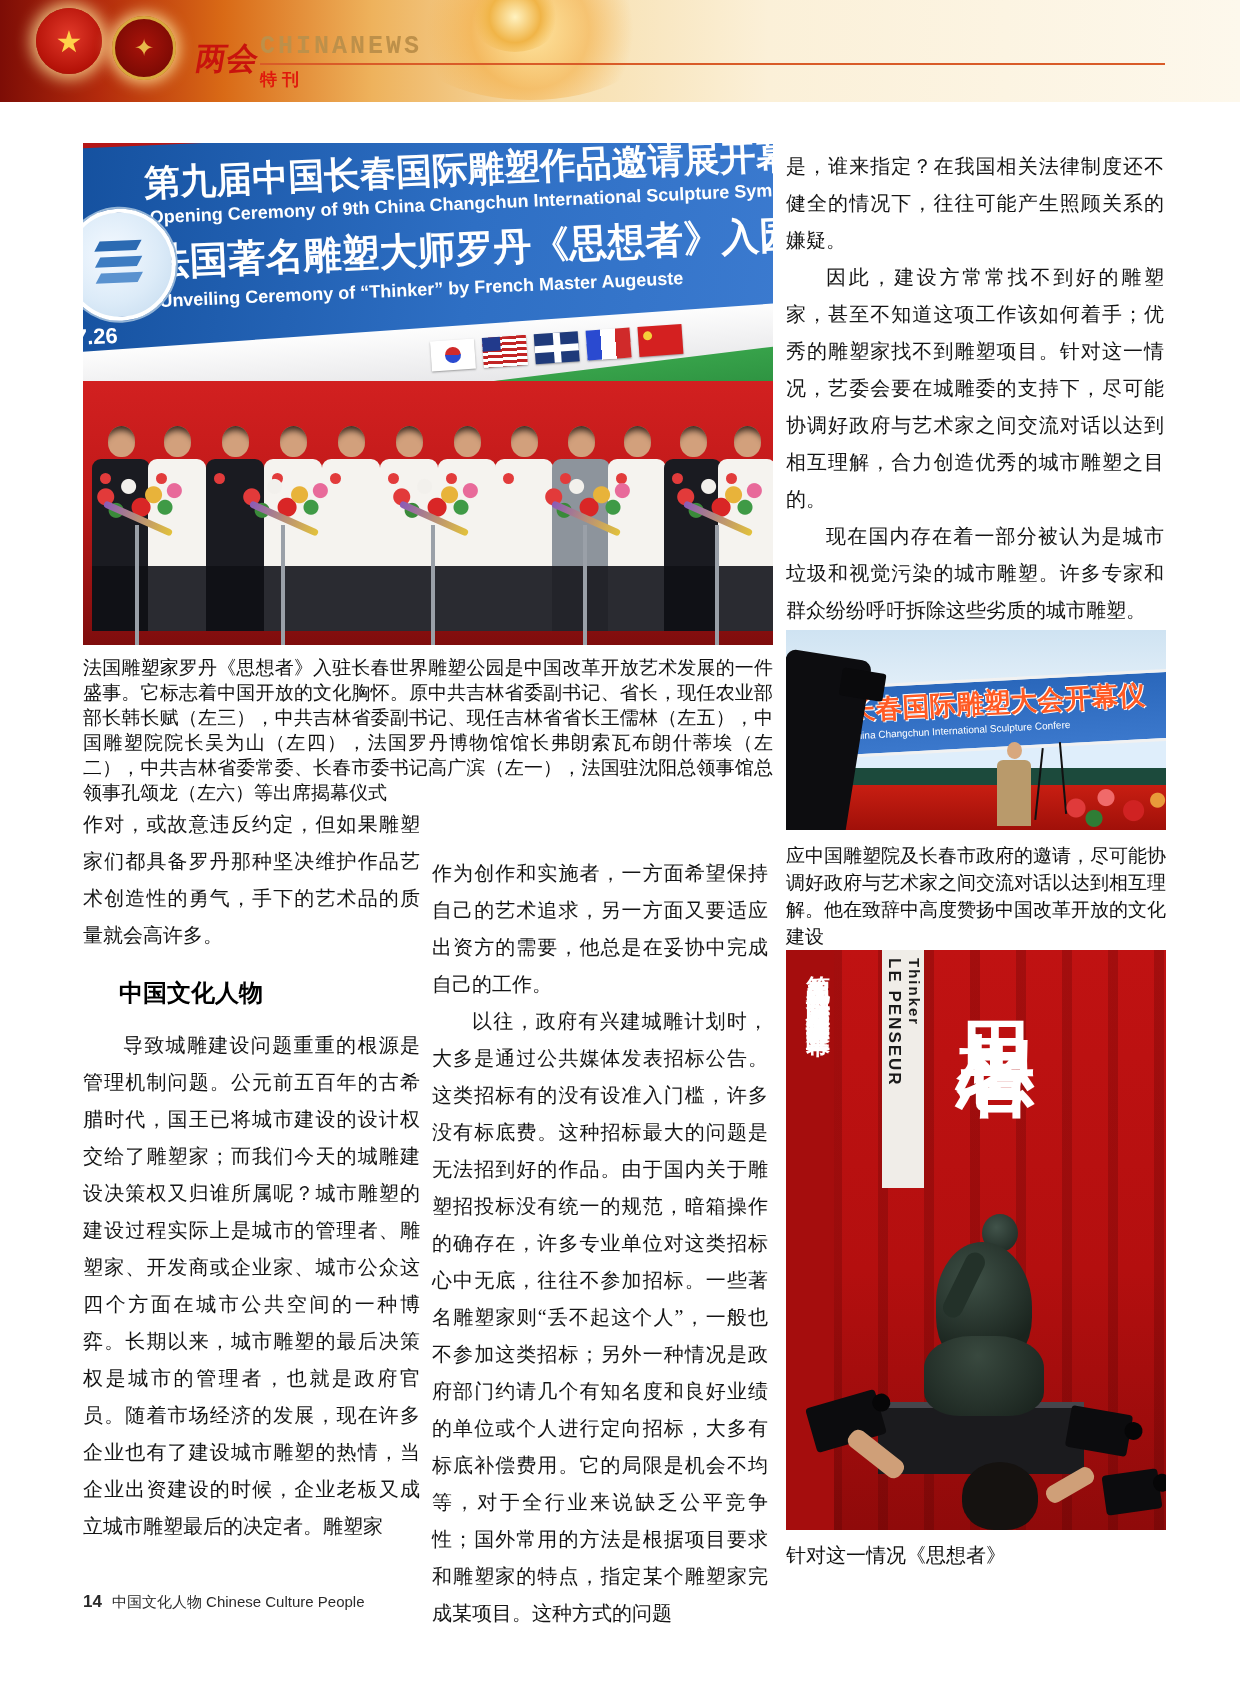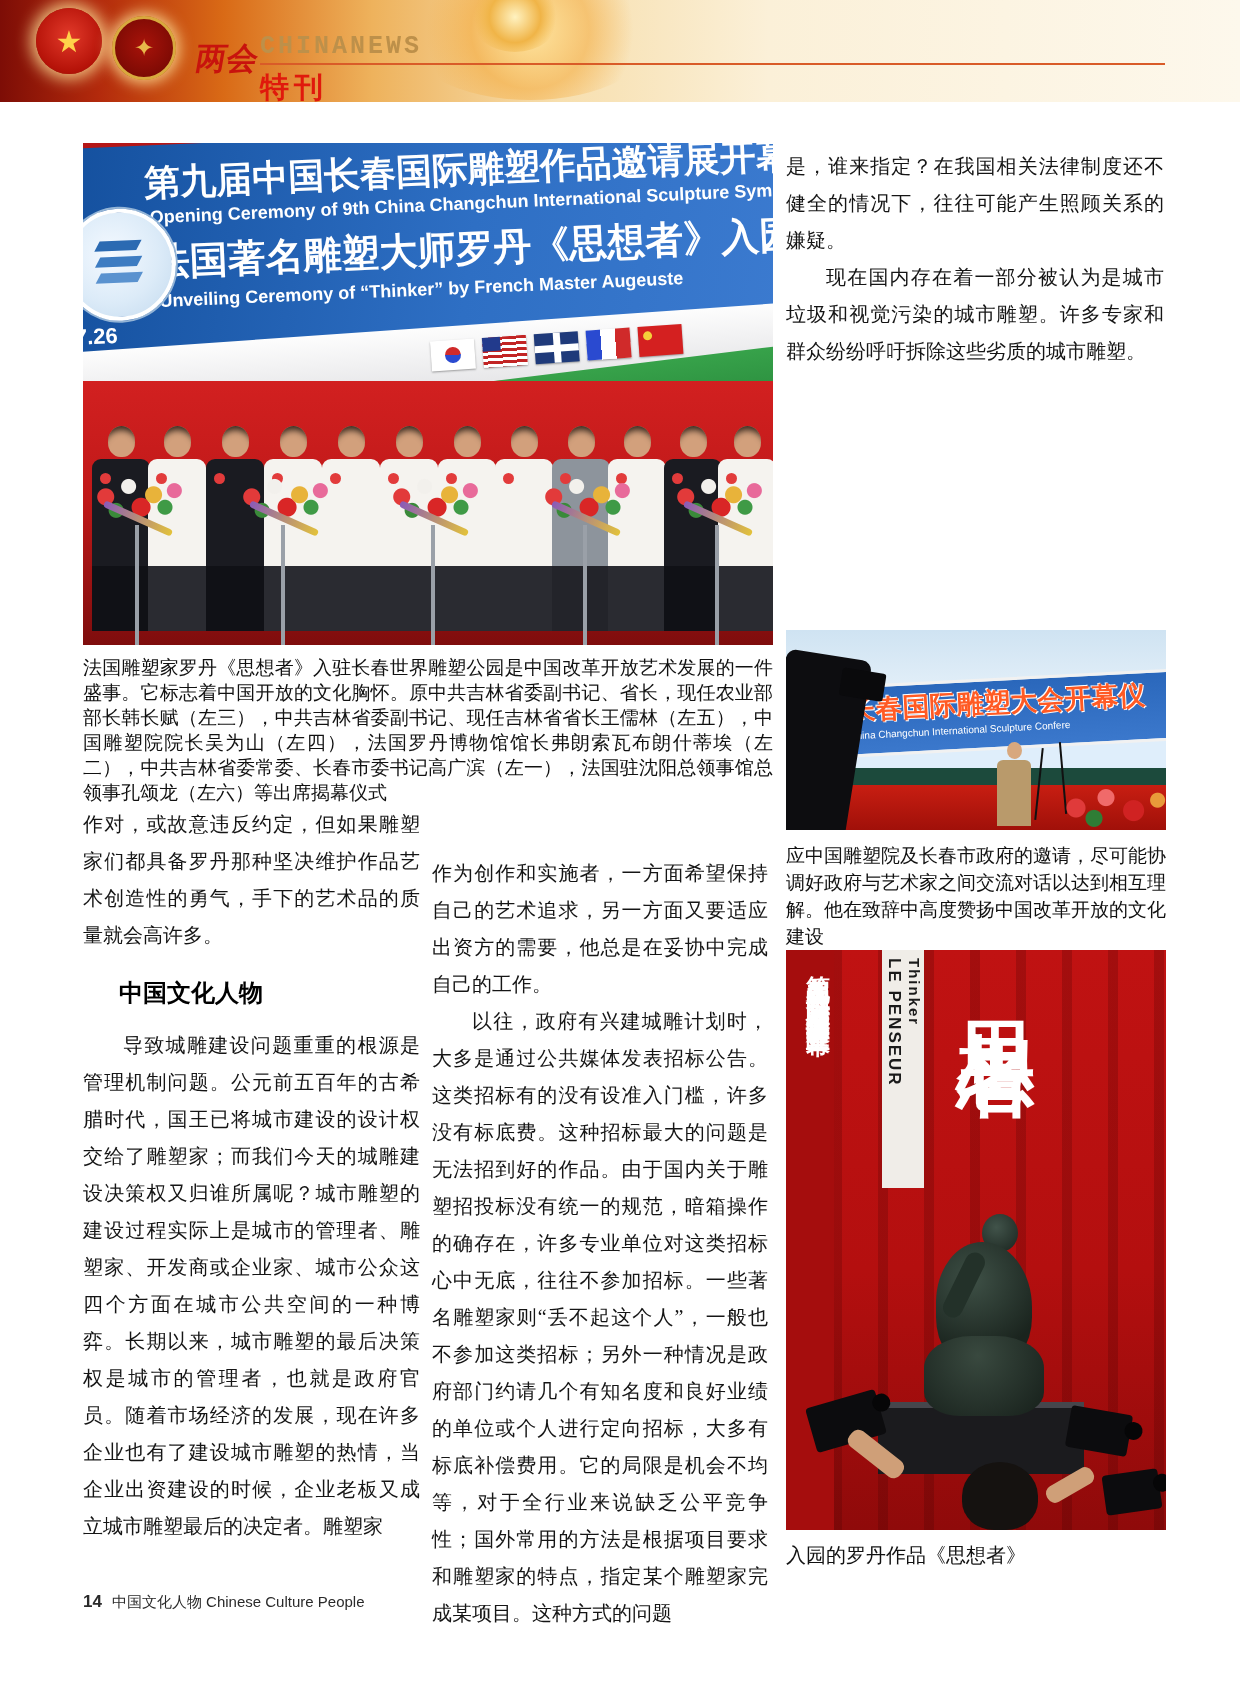--- a/index.html
+++ b/index.html
@@ -20,21 +20,21 @@
   .emblem2{position:absolute;left:112px;top:16px;width:58px;height:58px;border-radius:50%;
     background:radial-gradient(circle at 50% 45%,#a8130a 0%,#7c0a04 75%);
     border:3px solid #d8a93e;box-shadow:0 0 14px 4px rgba(255,225,150,.8);
     display:flex;align-items:center;justify-content:center;color:#e8b84a;font-size:24px;}
   .tag1{position:absolute;left:196px;top:38px;font-family:"Liberation Sans",sans-serif;
     font-weight:bold;font-size:31px;color:#c8130d;transform:skewX(-10deg);}
   .brand{position:absolute;left:260px;top:32px;font-family:Liberation Mono, monospace;
     font-weight:bold;font-size:25px;letter-spacing:3px;color:#bd904a;}
   .brandline{position:absolute;left:260px;top:63px;width:905px;height:2px;background:#d95b28;}
   .tag2{position:absolute;left:260px;top:68px;font-family:"Liberation Sans",sans-serif;
-    font-weight:bold;font-size:29px;letter-spacing:5px;color:#e0190c;}
+    font-weight:bold;font-size:17px;letter-spacing:5px;color:#e0190c;}
 
   
   .photo1{position:absolute;left:83px;top:143px;width:690px;height:502px;overflow:hidden;background:#b51616;}
   .p1-banner{position:absolute;left:-14px;top:-10px;width:730px;height:215px;
     background:linear-gradient(100deg,#14509e 0%,#2e6fc4 55%,#3c7bd0 100%);transform:rotate(-2.5deg);
     color:#fff;font-family:"Liberation Sans",sans-serif;font-weight:bold;}
   .p1-t1{position:absolute;left:78px;top:14px;font-size:36px;white-space:nowrap;}
   .p1-t2{position:absolute;left:82px;top:62px;font-size:18px;white-space:nowrap;}
   .p1-t3{position:absolute;left:82px;top:92px;font-size:38px;white-space:nowrap;}
   .p1-t4{position:absolute;left:88px;top:146px;font-size:18px;white-space:nowrap;}
@@ -266,20 +266,21 @@
     <p class="ind">导致城雕建设问题重重的根源是管理机制问题。公元前五百年的古希腊时代，国王已将城市建设的设计权交给了雕塑家；而我们今天的城雕建设决策权又归谁所属呢？城市雕塑的建设过程实际上是城市的管理者、雕塑家、开发商或企业家、城市公众这四个方面在城市公共空间的一种博弈。长期以来，城市雕塑的最后决策权是城市的管理者，也就是政府官员。随着市场经济的发展，现在许多企业也有了建设城市雕塑的热情，当企业出资建设的时候，企业老板又成立城市雕塑最后的决定者。雕塑家</p>
   </div>
 
   <div class="col col2">
     <p>作为创作和实施者，一方面希望保持自己的艺术追求，另一方面又要适应出资方的需要，他总是在妥协中完成自己的工作。</p>
     <p class="ind">以往，政府有兴建城雕计划时，大多是通过公共媒体发表招标公告。这类招标有的没有设准入门槛，许多没有标底费。这种招标最大的问题是无法招到好的作品。由于国内关于雕塑招投标没有统一的规范，暗箱操作的确存在，许多专业单位对这类招标心中无底，往往不参加招标。一些著名雕塑家则“丢不起这个人”，一般也不参加这类招标；另外一种情况是政府部门约请几个有知名度和良好业绩的单位或个人进行定向招标，大多有标底补偿费用。它的局限是机会不均等，对于全行业来说缺乏公平竞争性；国外常用的方法是根据项目要求和雕塑家的特点，指定某个雕塑家完成某项目。这种方式的问题</p>
   </div>
 
   <div class="col col3">
     <p>是，谁来指定？在我国相关法律制度还不健全的情况下，往往可能产生照顾关系的嫌疑。</p>
+    <p class="ind">因此，建设方常常找不到好的雕塑家，甚至不知道这项工作该如何着手；优秀的雕塑家找不到雕塑项目。针对这一情况，艺委会要在城雕委的支持下，尽可能协调好政府与艺术家之间交流对话以达到相互理解，合力创造优秀的城市雕塑之目的。</p>
     <p class="ind">现在国内存在着一部分被认为是城市垃圾和视觉污染的城市雕塑。许多专家和群众纷纷呼吁拆除这些劣质的城市雕塑。</p>
   </div>
 
   <div class="photo2">
     <div class="p2-sky"></div>
     <div class="p2-banner">
       <div class="big">中国长春国际雕塑大会开幕仪</div>
       <div class="sml">2nd China Changchun International Sculpture Confere</div>
     </div>
     <div class="p2-stage"></div>
@@ -311,19 +312,19 @@
     </div>
     <div class="p3-photogs">
       <div class="pg-cam" style="left:24px;top:18px;width:72px;height:46px;transform:rotate(-16deg)"></div>
       <div class="pg-arm" style="left:58px;top:64px;width:64px;height:20px;transform:rotate(38deg)"></div>
       <div class="pg-head" style="left:176px;top:82px;width:76px;height:68px"></div>
       <div class="pg-cam" style="left:282px;top:30px;width:62px;height:42px;transform:rotate(10deg)"></div>
       <div class="pg-cam" style="left:318px;top:92px;width:56px;height:40px;transform:rotate(-8deg)"></div>
       <div class="pg-arm" style="left:258px;top:96px;width:52px;height:18px;transform:rotate(-30deg)"></div>
     </div>
   </div>
-  <div class="cap3">入园的罗丹作品《思想者》</div>
+  <div class="cap3">针对这一情况《思想者》</div>
 
   <div class="footer">
     <span class="num">14</span><span class="ttl">中国文化人物 Chinese Culture People</span>
   </div>
 
 </div>
 
 </body></html>

